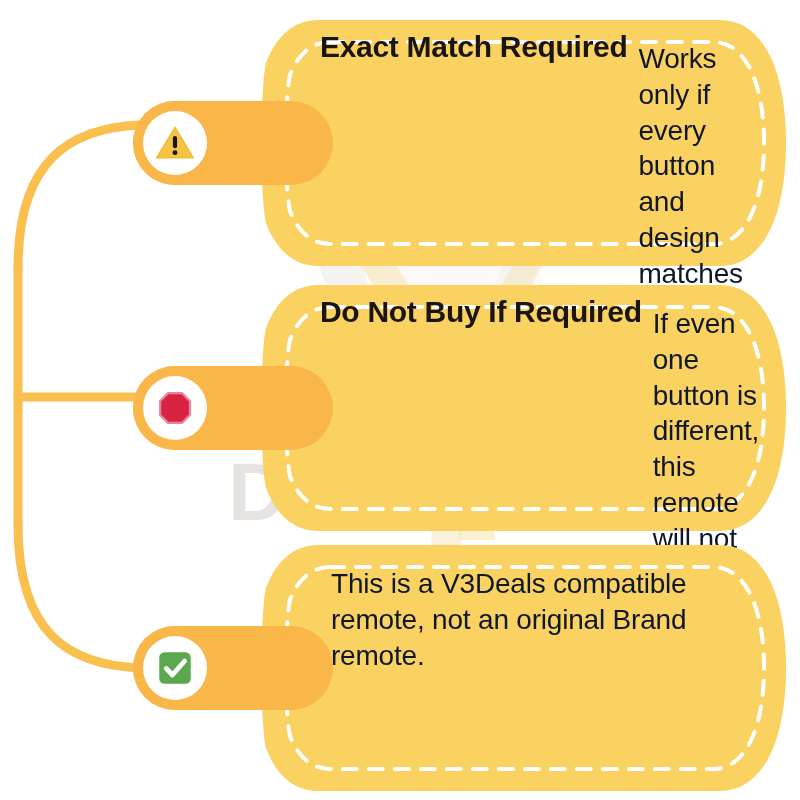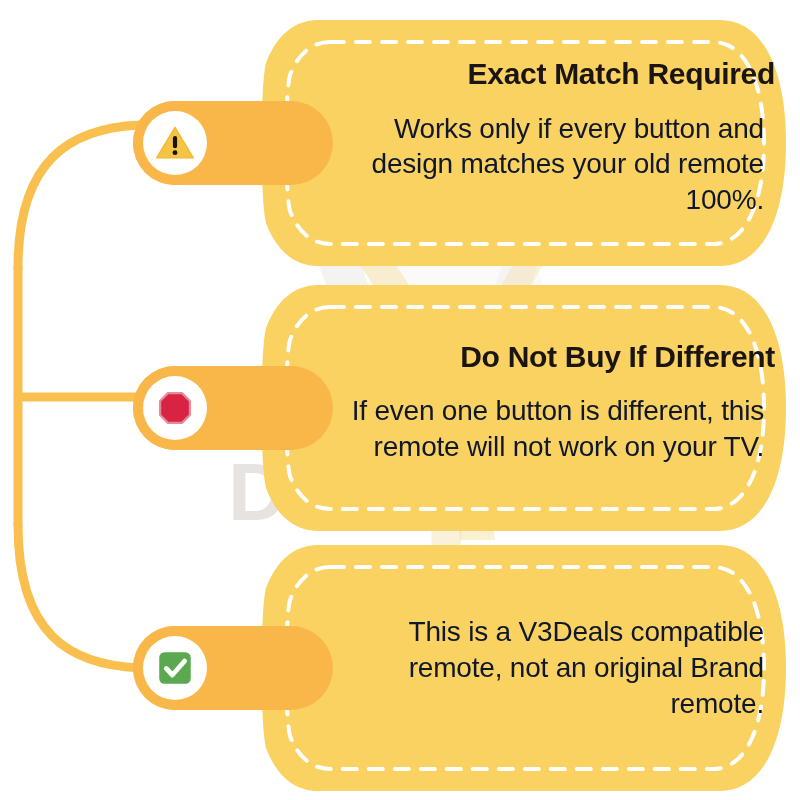--- a/index.html
+++ b/index.html
@@ -60,28 +60,27 @@
     z-index: 2;
   }
   .card-shape {
     position: absolute;
     left: 0; top: 0;
     width: 530px; height: 250px;
   }
   .card-content {
     position: absolute;
     left: 62px;
-    top: 0;
+    top: 12px;
     width: 455px;
     height: 250px;
     display: flex;
-    flex-direction: column;
+    flex-direction: row;
     justify-content: center;
     z-index: 3;
-    text-align: right;
   }
   .card-title {
     font-size: 30px;
     font-weight: 700;
     color: #1a1512;
     letter-spacing: -0.3px;
     line-height: 1.15;
     margin: 0 0 8px 0;
     white-space: nowrap;
   }
@@ -197,21 +196,21 @@
   <div class="row row-2">
 
     <div class="card">
       <svg class="card-shape" viewBox="0 0 530 250" xmlns="http://www.w3.org/2000/svg">
         <path d="M60 2 L462 2 C 505 2, 528 52, 528 125 C 528 198, 505 248, 462 248
                  L60 248 C 36 248, 18 232, 8 205 C 2 182, 2 68, 8 45 C 18 18, 36 2, 60 2 Z" fill="#fad262"></path>
         <path d="M72 24 L455 24 C 488 24, 506 66, 506 125 C 506 184, 488 226, 455 226
                  L72 226 C 54 226, 40 214, 32 193 C 27 175, 27 75, 32 57 C 40 36, 54 24, 72 24 Z" fill="none" stroke="#ffffff" stroke-width="4" stroke-dasharray="14 12" stroke-linecap="round"></path>
       </svg>
       <div class="card-content">
-        <div class="card-title">Do Not Buy If Different</div>
+        <div class="card-title">Do Not Buy If Required</div>
         <div class="card-body">If even one button is different, this remote will not work on your TV.</div>
       </div>
     </div>
 
     <div class="pill"></div>
 
     <div class="icon-bubble">
       <div class="icon-bubble-inner">
         <svg class="icon-glyph" viewBox="0 0 48 48" xmlns="http://www.w3.org/2000/svg">
           <polygon points="16,7 32,7 41,16 41,32 32,41 16,41 7,32 7,16" fill="#d92343" stroke="#e6889b" stroke-width="2.5" stroke-linejoin="round"></polygon>

